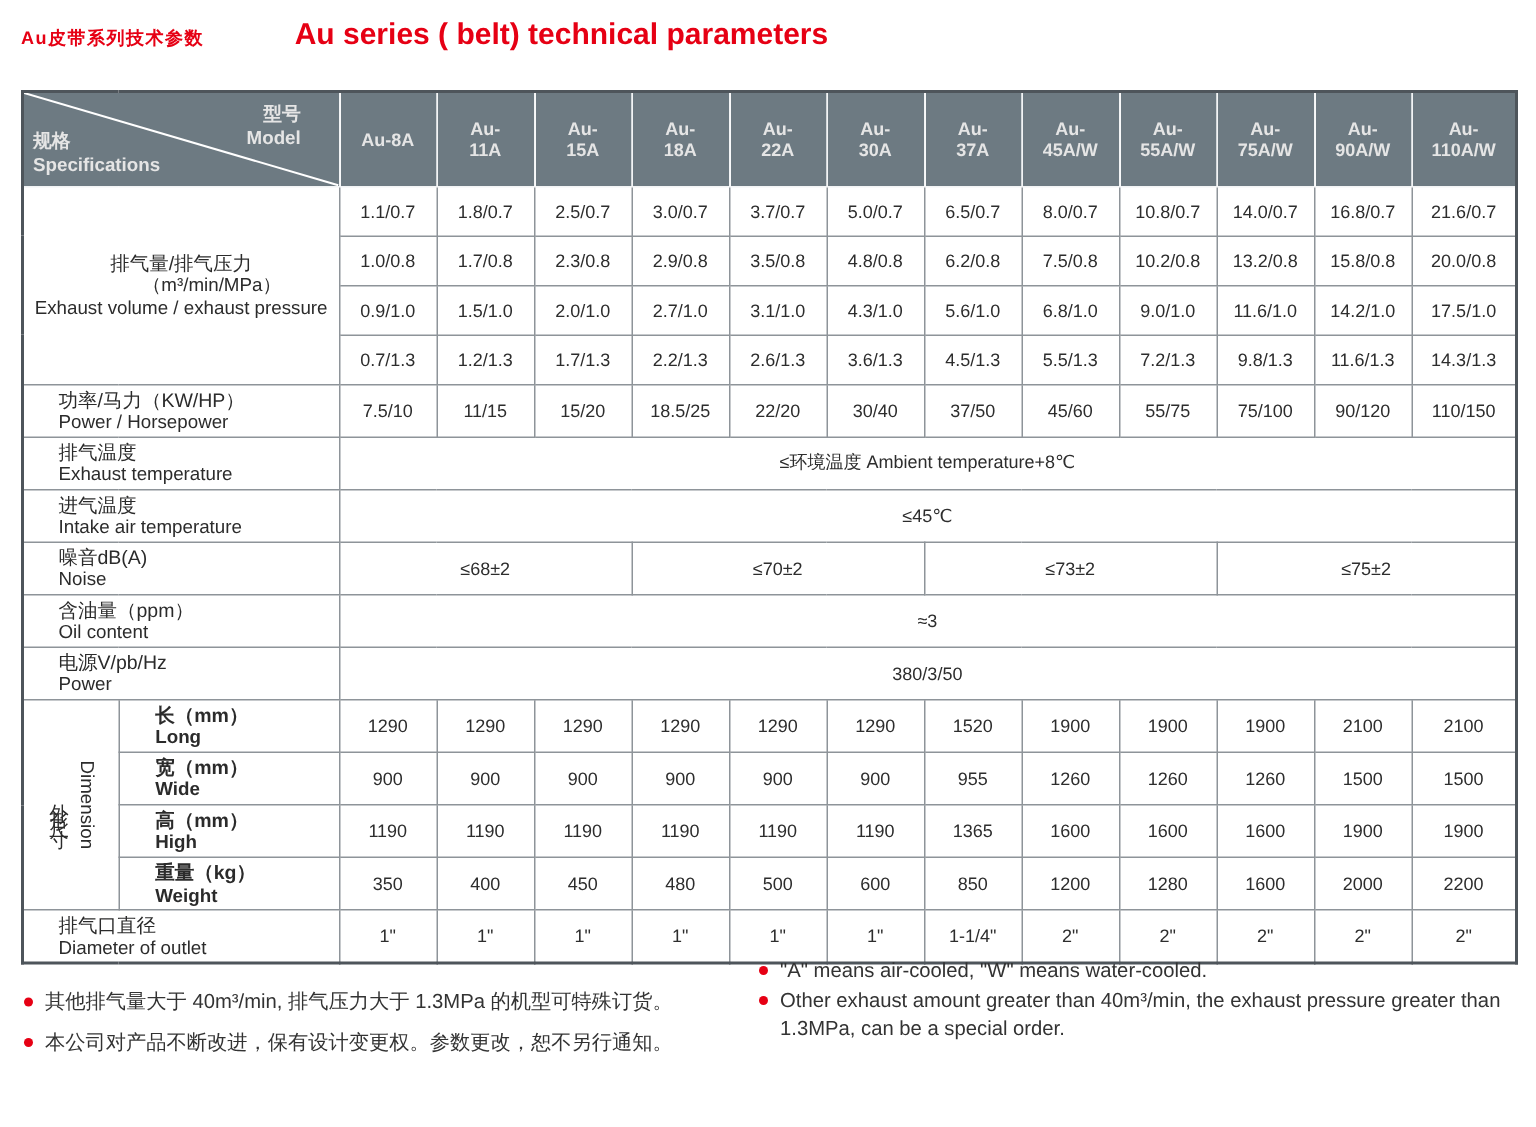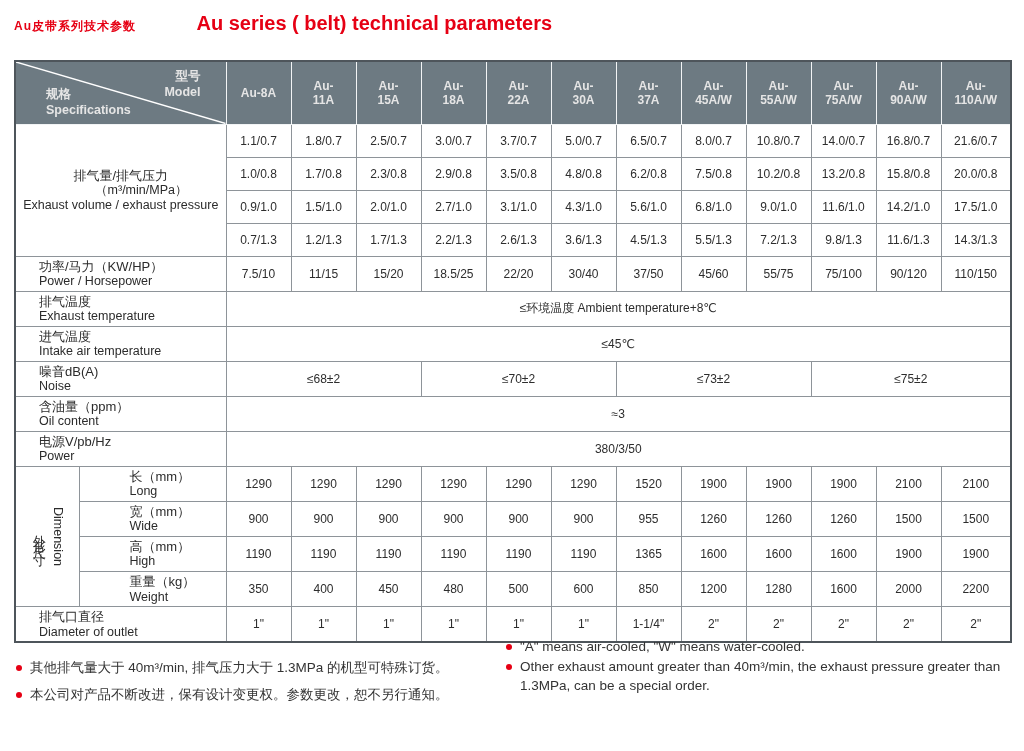--- a/index.html
+++ b/index.html
@@ -16,26 +16,26 @@
   #params-table thead th{background:var(--header-bg);color:#e5e5e5;border:1px solid #f2f4f5;
         font-size:12px;font-weight:bold;text-align:center;padding:12px;}
   #params-table thead tr{height:63px;}
   #params-table tbody tr{height:33px;}
   td.val{text-align:center;font-size:12px;color:#2d2d2d;padding:0;}
   td.label{text-align:left;padding:2px 2px 2px 23px;color:#2b2b2b;}
   .lz{font-size:13px;line-height:1.18;}
   .lu{font-size:12.5px;line-height:1.18;padding-left:41px;}
   .le{font-size:12.5px;line-height:1.18;}
   td.center{text-align:center;padding:2px 0;}
-  td.sub{padding-left:50px;}
+  td.sub{padding-left:24px;font-weight:bold;}
   
   th.corner{position:relative;padding:0;}
   .diag{position:absolute;left:0;top:0;width:100%;height:100%;display:block;}
   .c-top{position:absolute;top:6px;right:25px;text-align:right;font-size:12.5px;line-height:1.3;font-weight:bold;}
-  .c-bot{position:absolute;bottom:5px;left:30px;text-align:left;font-size:12.5px;line-height:1.3;font-weight:bold;}
+  .c-bot{position:absolute;bottom:5px;left:6px;text-align:left;font-size:12.5px;line-height:1.3;font-weight:bold;}
   
   td.dim-vert{padding:0;}
   .vwrap{display:flex;justify-content:center;align-items:center;gap:3px;height:100%;}
   .vzh{writing-mode:vertical-rl;text-orientation:upright;font-size:13px;letter-spacing:6px;color:#2b2b2b;}
   .ven{writing-mode:vertical-rl;font-size:12.5px;color:#2b2b2b;}
   
   .notes{position:absolute;color:#333;}
   #notes-zh{left:16px;top:658px;width:452px;}
   #notes-en{left:506px;top:637px;width:508px;}
   .note{display:flex;gap:8px;font-size:13.5px;line-height:1.42;}

